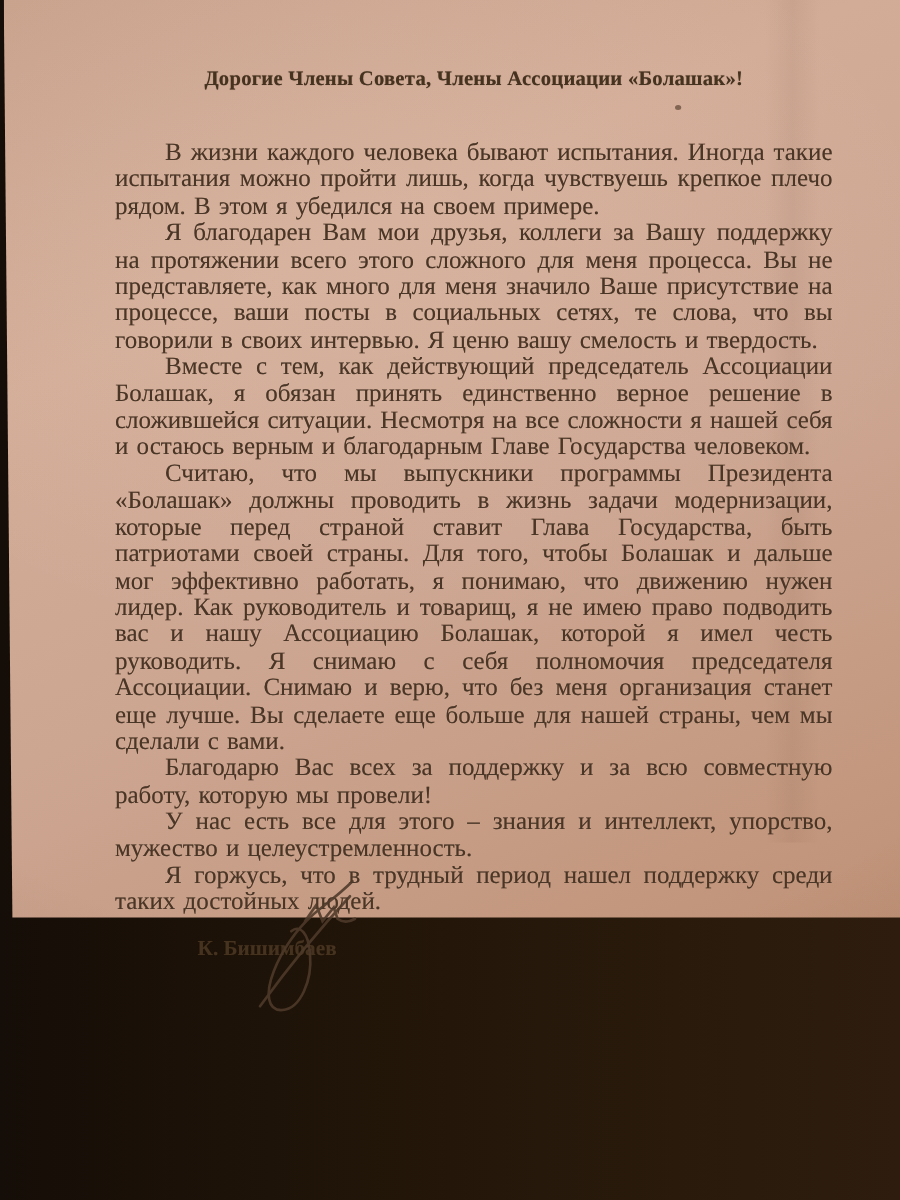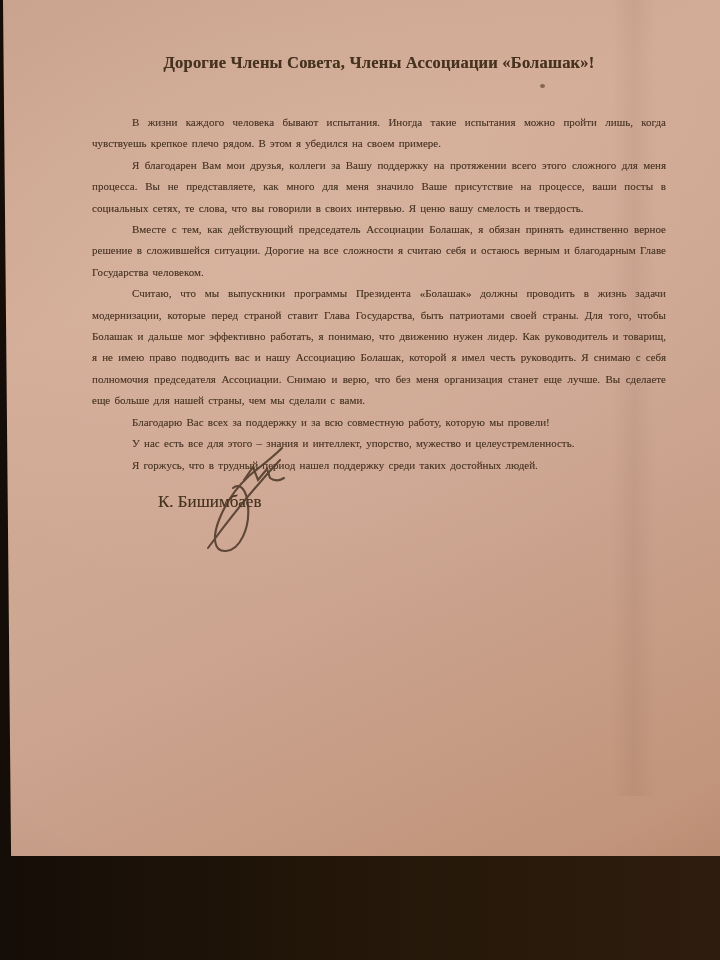--- a/index.html
+++ b/index.html
@@ -9,21 +9,21 @@
     height: 960px;
     overflow: hidden;
     font-family: "Liberation Serif", "DejaVu Serif", serif;
   }
   body {
     background: linear-gradient(90deg, #150d07, #241709 50%, #2e1d0e);
   }
   .photo {
     position: relative;
     width: 720px;
-    height: 856px;
+    height: 734px;
     border-radius: 23px;
   }
   
   .paper {
     position: absolute;
     inset: 0;
     clip-path: polygon(3px 0px, 720px 0px, 720px 949px, 12px 954px);
     background:
       radial-gradient(ellipse 120% 80% at 40% 28%, rgba(255,243,230,0.10), rgba(0,0,0,0) 55%),
       radial-gradient(ellipse 145% 115% at 48% 42%, rgba(0,0,0,0) 55%, rgba(45,18,6,0.20) 100%),
@@ -52,34 +52,34 @@
     text-align: center;
     font-weight: bold;
     font-size: 16.5px;
     line-height: 22px;
     letter-spacing: 0.2px;
     color: #45321f;
     text-shadow: 0 0 0.6px rgba(70,50,30,0.55);
   }
   p.body-par {
     margin: 0;
-    font-size: 11px;
+    font-size: 20px;
     line-height: 21.4px;
     text-align: justify;
     text-indent: 40px;
     text-shadow: 0 0 0.5px rgba(74,54,38,0.45);
     word-spacing: 1.5px;
   }
   p.gap-before {
   }
   .signature-row {
     position: relative;
     margin-top: 16px;
     padding-left: 66px;
-    font-weight: normal;
+    font-weight: bold;
     font-size: 17px;
     color: #45321f;
     text-shadow: 0 0 0.6px rgba(70,50,30,0.5);
   }
   .sig-svg {
     position: absolute;
     left: 110px;
     top: -52px;
     pointer-events: none;
   }
@@ -99,21 +99,21 @@
 <div class="photo">
   <div class="paper">
     <div class="crease-vertical"></div>
     <div class="ink-speck"></div>
 
     <div class="page">
       <h1 class="title">Дорогие Члены Совета, Члены Ассоциации «Болашак»!</h1>
 
       <p class="body-par">В жизни каждого человека бывают испытания. Иногда такие испытания можно пройти лишь, когда чувствуешь крепкое плечо рядом. В этом я убедился на своем примере.</p>
       <p class="body-par gap-before">Я благодарен Вам мои друзья, коллеги за Вашу поддержку на протяжении всего этого сложного для меня процесса. Вы не представляете, как много для меня значило Ваше присутствие на процессе, ваши посты в социальных сетях, те слова, что вы говорили в своих интервью. Я ценю вашу смелость и твердость.</p>
-      <p class="body-par gap-before">Вместе с тем, как действующий председатель Ассоциации Болашак, я обязан принять единственно верное решение в сложившейся ситуации. Дорогие на все сложности я считаю себя и остаюсь верным и благодарным Главе Государства человеком.</p>
+      <p class="body-par gap-before">Вместе с тем, как действующий председатель Ассоциации Болашак, я обязан принять единственно верное решение в сложившейся ситуации. Несмотря на все сложности я нашей себя и остаюсь верным и благодарным Главе Государства человеком.</p>
       <p class="body-par">Считаю, что мы выпускники программы Президента «Болашак» должны проводить в жизнь задачи модернизации, которые перед страной ставит Глава Государства, быть патриотами своей страны. Для того, чтобы Болашак и дальше мог эффективно работать, я понимаю, что движению нужен лидер. Как руководитель и товарищ, я не имею право подводить вас и нашу Ассоциацию Болашак, которой я имел честь руководить.  Я снимаю с себя полномочия председателя Ассоциации. Снимаю и верю, что без меня организация станет еще лучше. Вы сделаете еще больше для нашей страны, чем мы сделали с вами.</p>
       <p class="body-par">Благодарю Вас всех за поддержку и за всю совместную работу, которую мы провели!</p>
       <p class="body-par">У нас есть все для этого – знания и интеллект, упорство, мужество и целеустремленность.</p>
       <p class="body-par">Я горжусь, что в трудный период нашел поддержку среди таких достойных людей.</p>
 
       <div class="signature-row">
         <span>К. Бишимбаев</span>
         <svg class="sig-svg" width="110" height="118" viewBox="0 0 110 118">
           <g fill="none" stroke="#4f3a2a" stroke-width="2.1" stroke-linecap="round" opacity="0.88">
 

